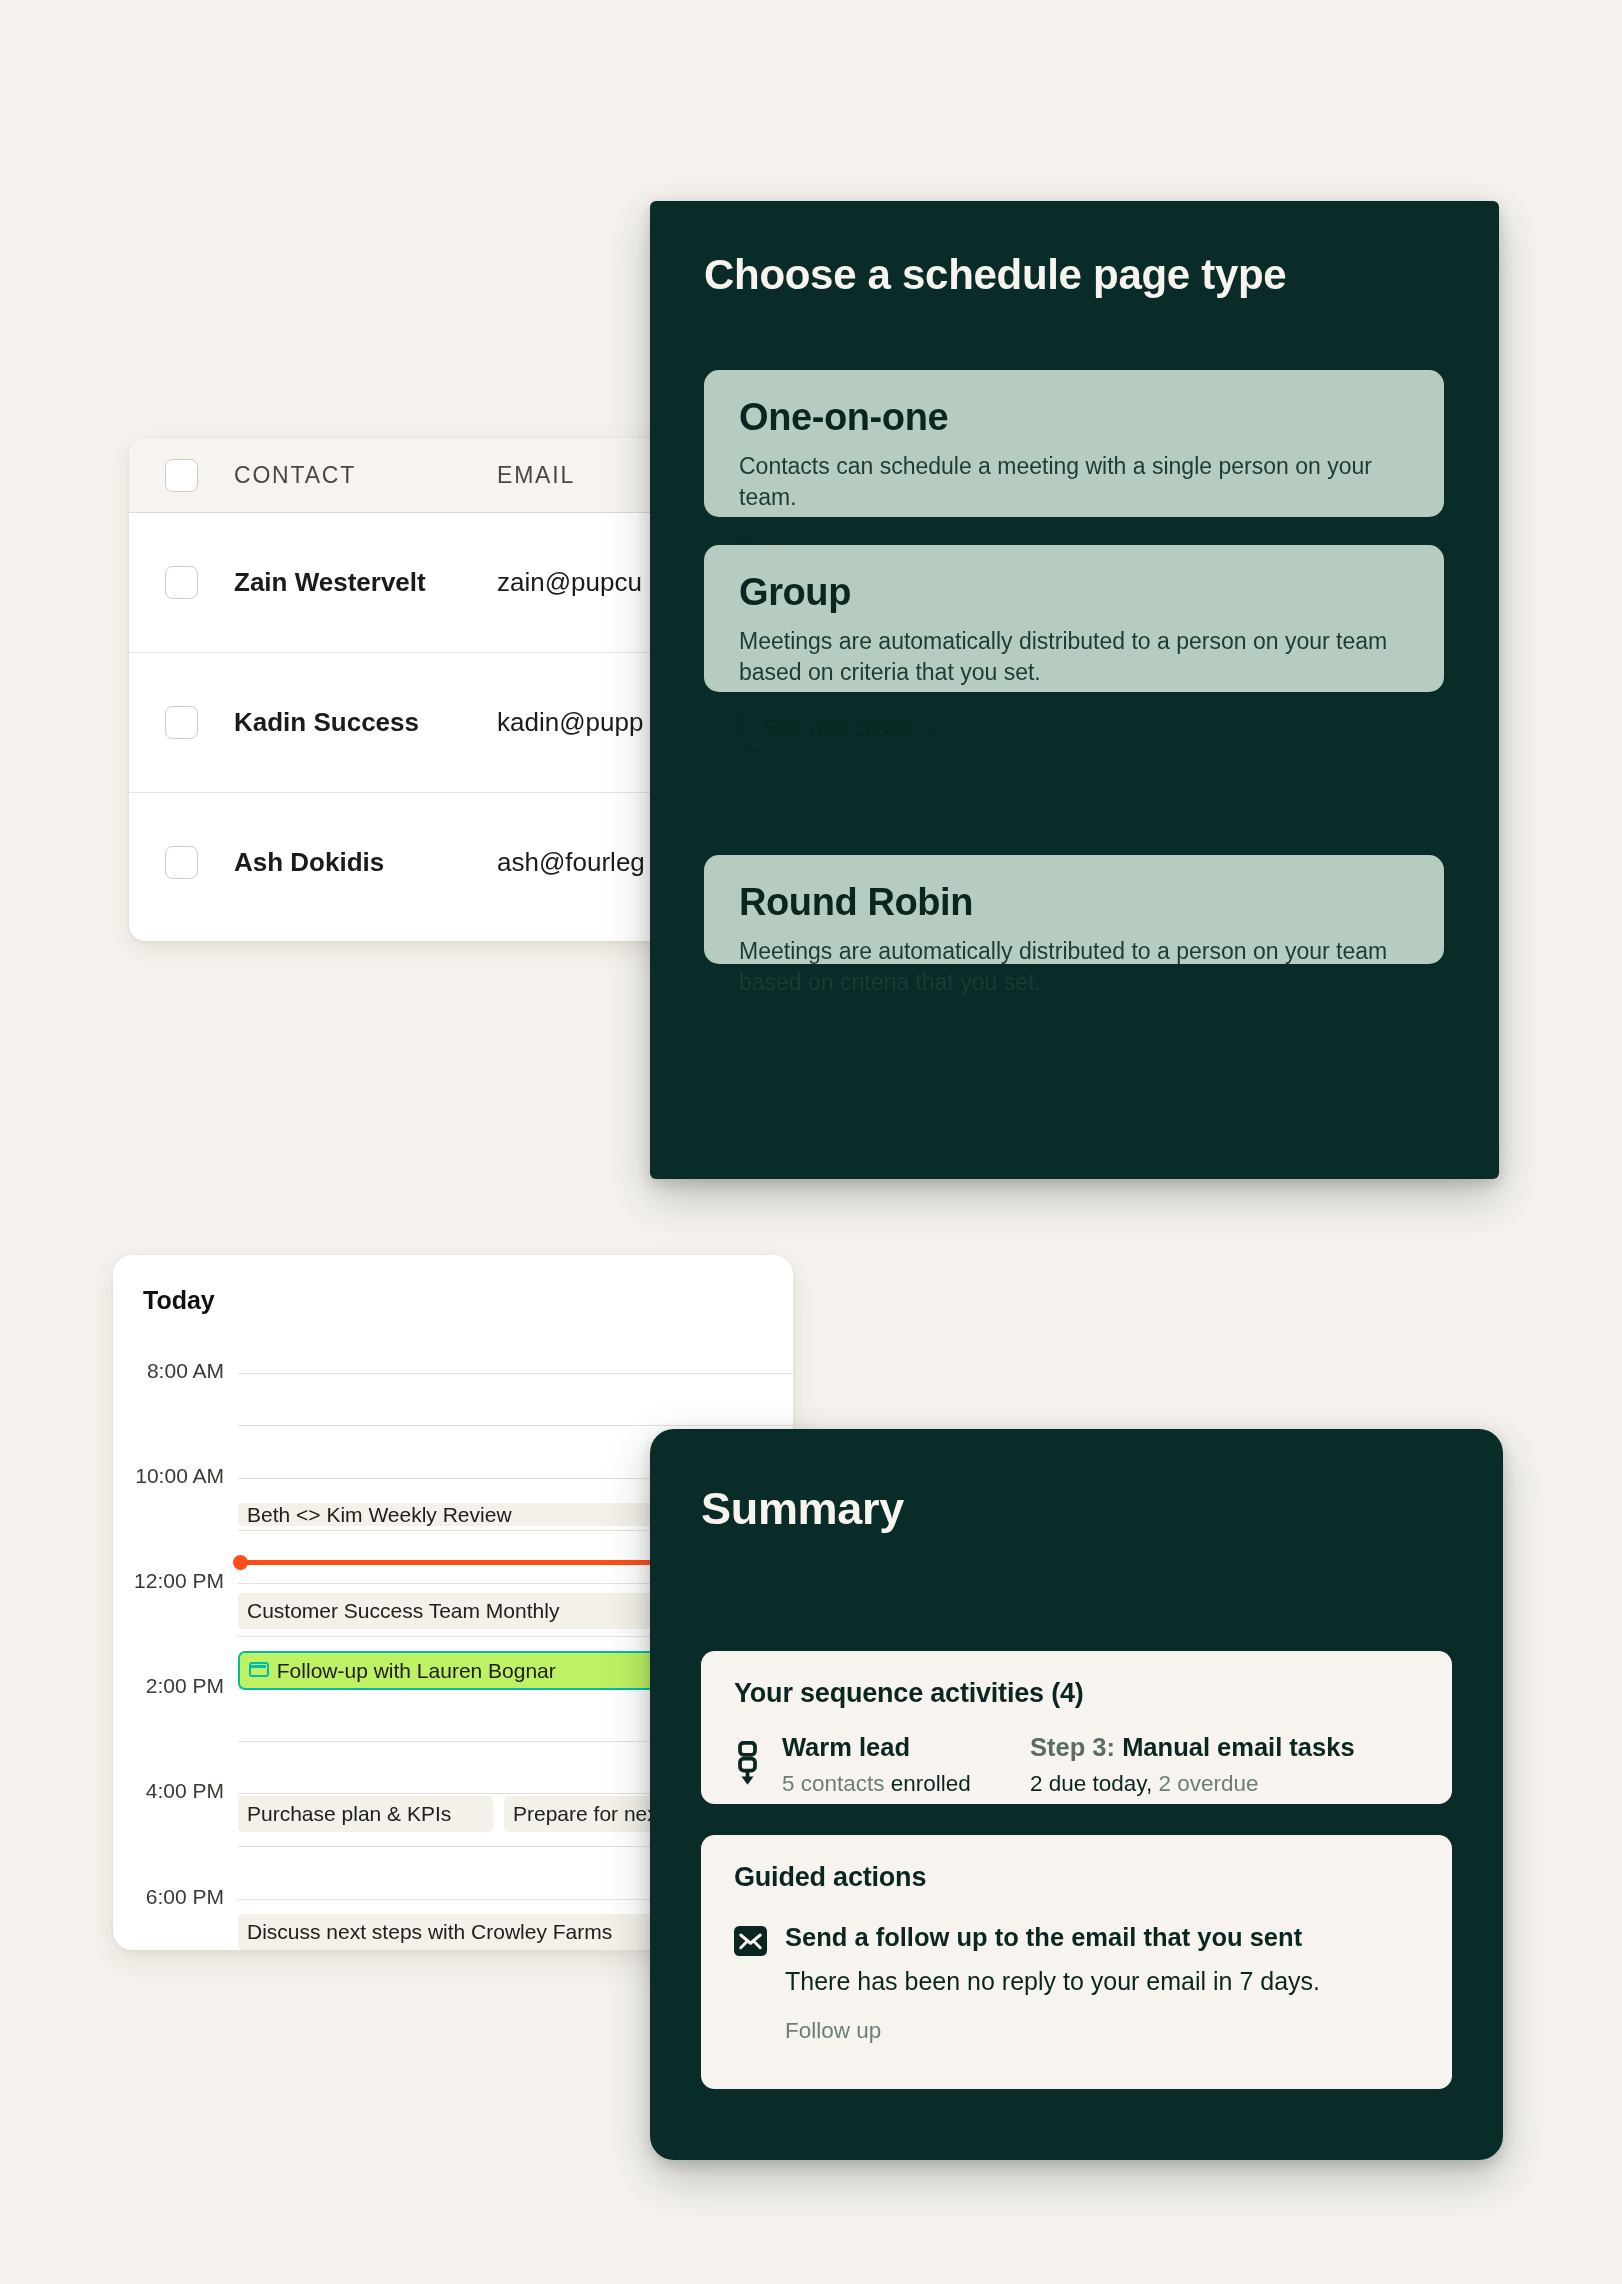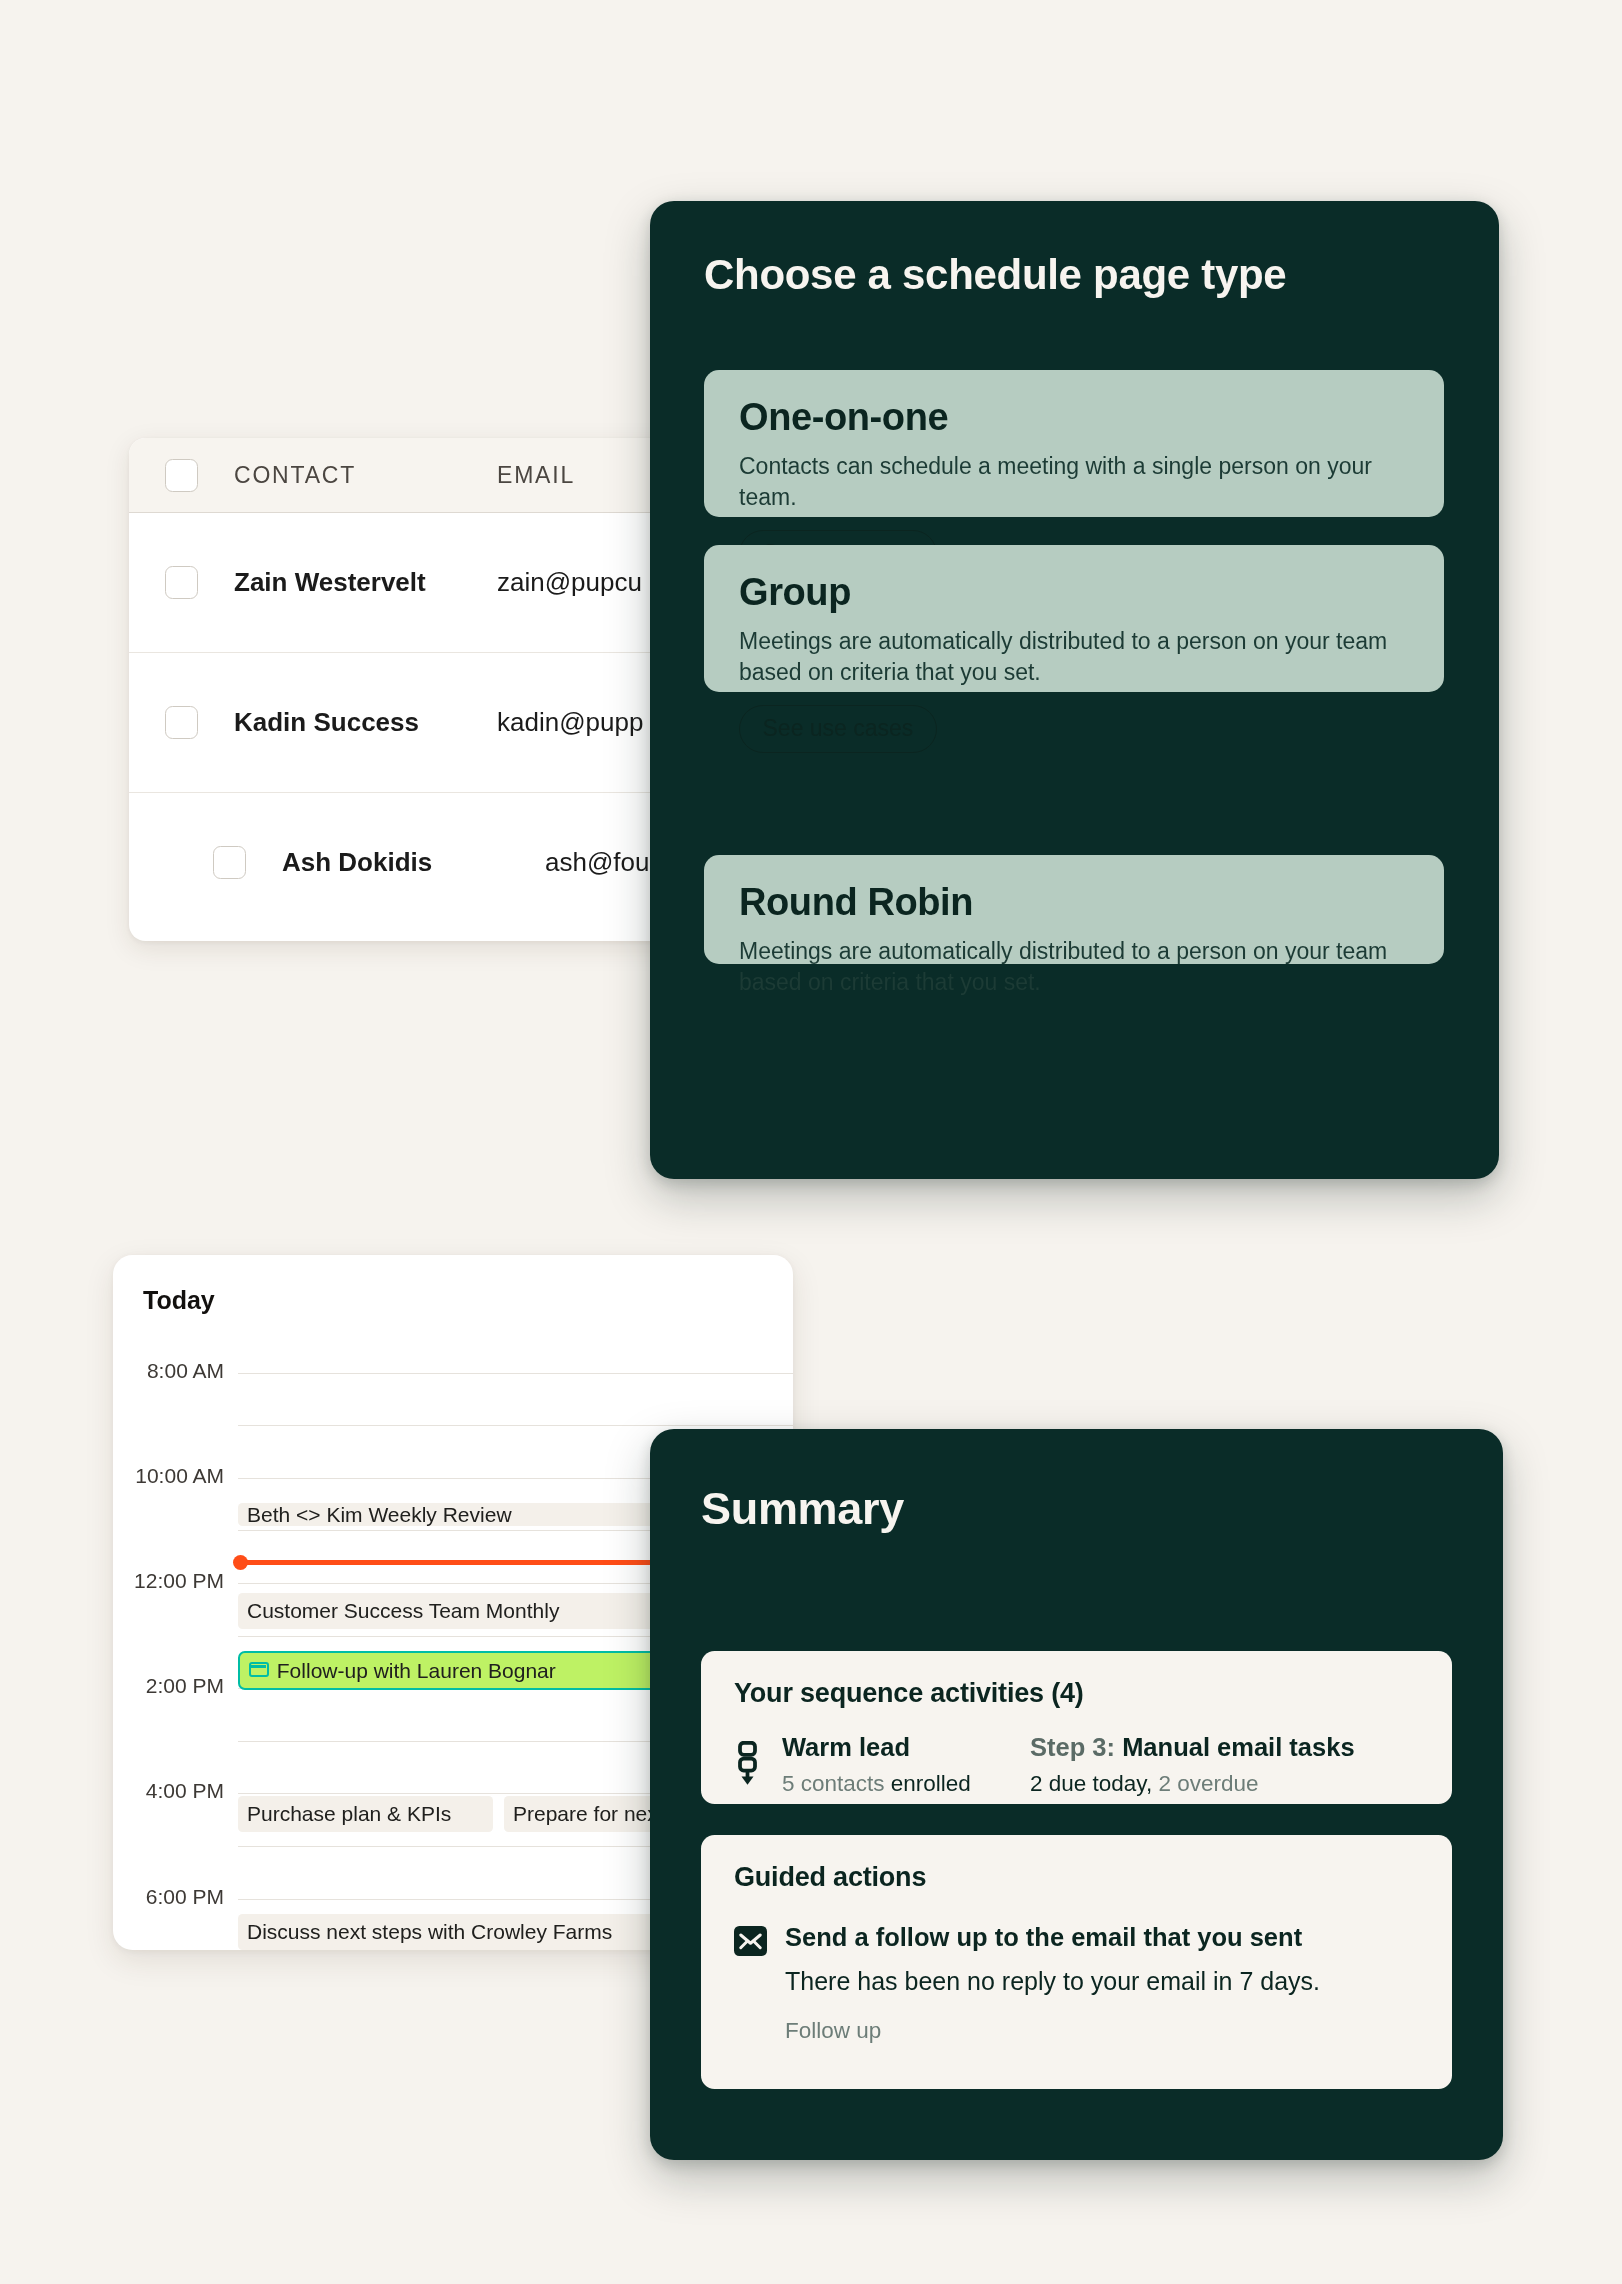--- a/index.html
+++ b/index.html
@@ -27,21 +27,21 @@
   }
   .cb-wrap{width:105px;display:flex;justify-content:center;align-items:center;flex:0 0 auto;}
   .th{
     font-size:23px;letter-spacing:1.8px;color:#4b4641;font-weight:400;
   }
   .col-contact{width:263px;flex:0 0 auto;}
   .col-email{flex:1 1 auto;}
   .contacts-row{
     height:139px;display:flex;align-items:center;border-bottom:0.8px solid #eae6e0;
   }
-  .contacts-row:last-child{border-bottom:none;padding-left:48px;}
+  .contacts-row:last-child{border-bottom:none;}
   .cell-name{font-size:26px;font-weight:700;color:#1b1b1b;}
   .cell-email{font-size:26px;font-weight:400;color:#1b1b1b;white-space:nowrap;}
 
   
   .cal-card{
     position:absolute;left:113px;top:1255px;width:680px;height:695px;
     background:#ffffff;border-radius:19.5px;
     box-shadow:0 10.5px 30px rgba(60,40,20,.10), 0 1.5px 6px rgba(60,40,20,.05);
     overflow:hidden;
   }
@@ -78,21 +78,21 @@
   }
   .now-dot{
     position:absolute;width:15px;height:15px;border-radius:50%;background:#ff4d17;
   }
 
   
   .dark-card{
     position:absolute;background:#0a2c28;border-radius:24px;
     box-shadow:0 18px 45px rgba(20,35,30,.26), 0 4.5px 13.5px rgba(20,35,30,.16);
   }
-  #schedule-card{left:650px;top:201px;width:849px;height:978px;}
+  #schedule-card{left:650px;top:201px;width:849px;height:978px;border-radius:6px;}
   #summary-card{left:650px;top:1429px;width:853px;height:731px;}
 
   .dark-title{
     position:absolute;color:#f7f4ef;font-weight:700;letter-spacing:-0.3px;
   }
   #schedule-title{left:54px;top:50px;font-size:42px;}
   #summary-title{left:51px;top:54px;font-size:45px;}
 
   .opt-card{
     position:absolute;left:54px;width:740px;background:#b6ccc1;border-radius:15px;

